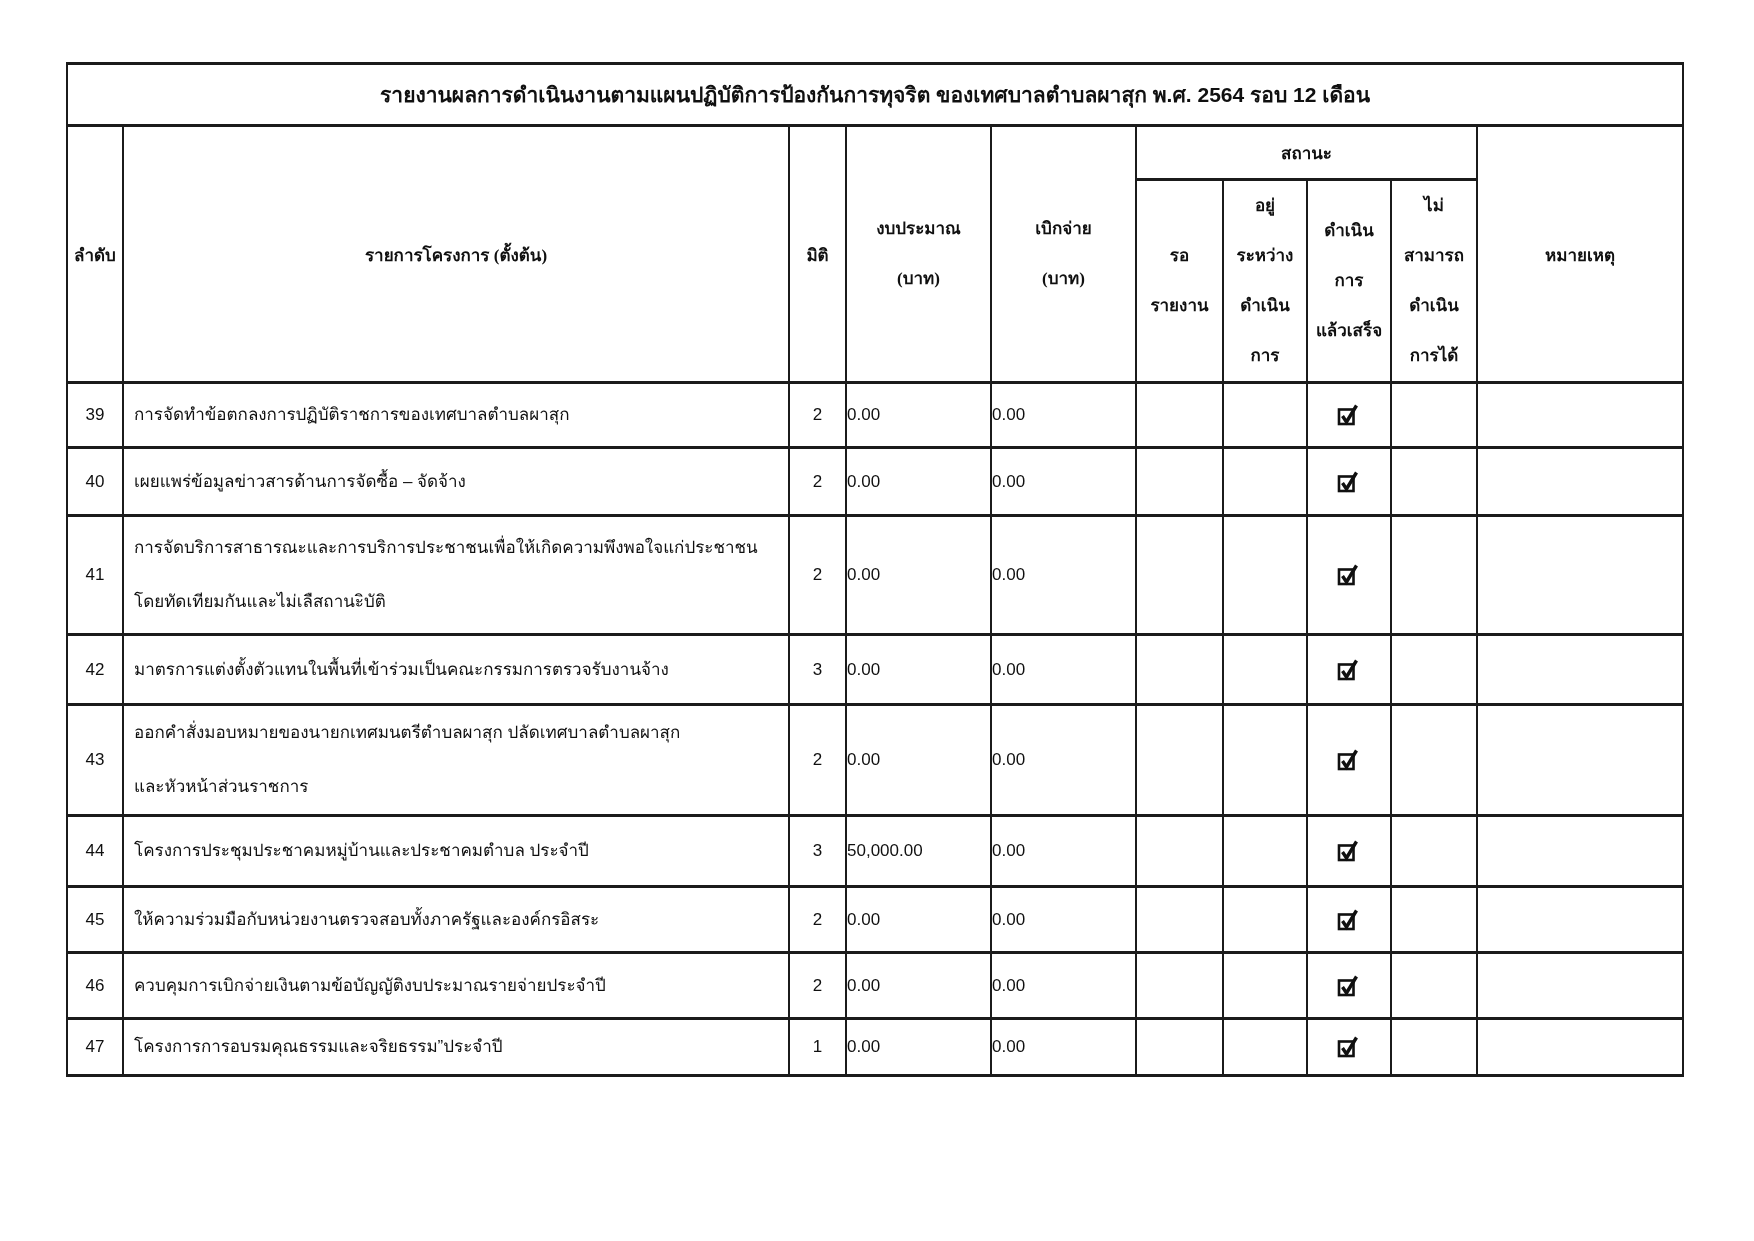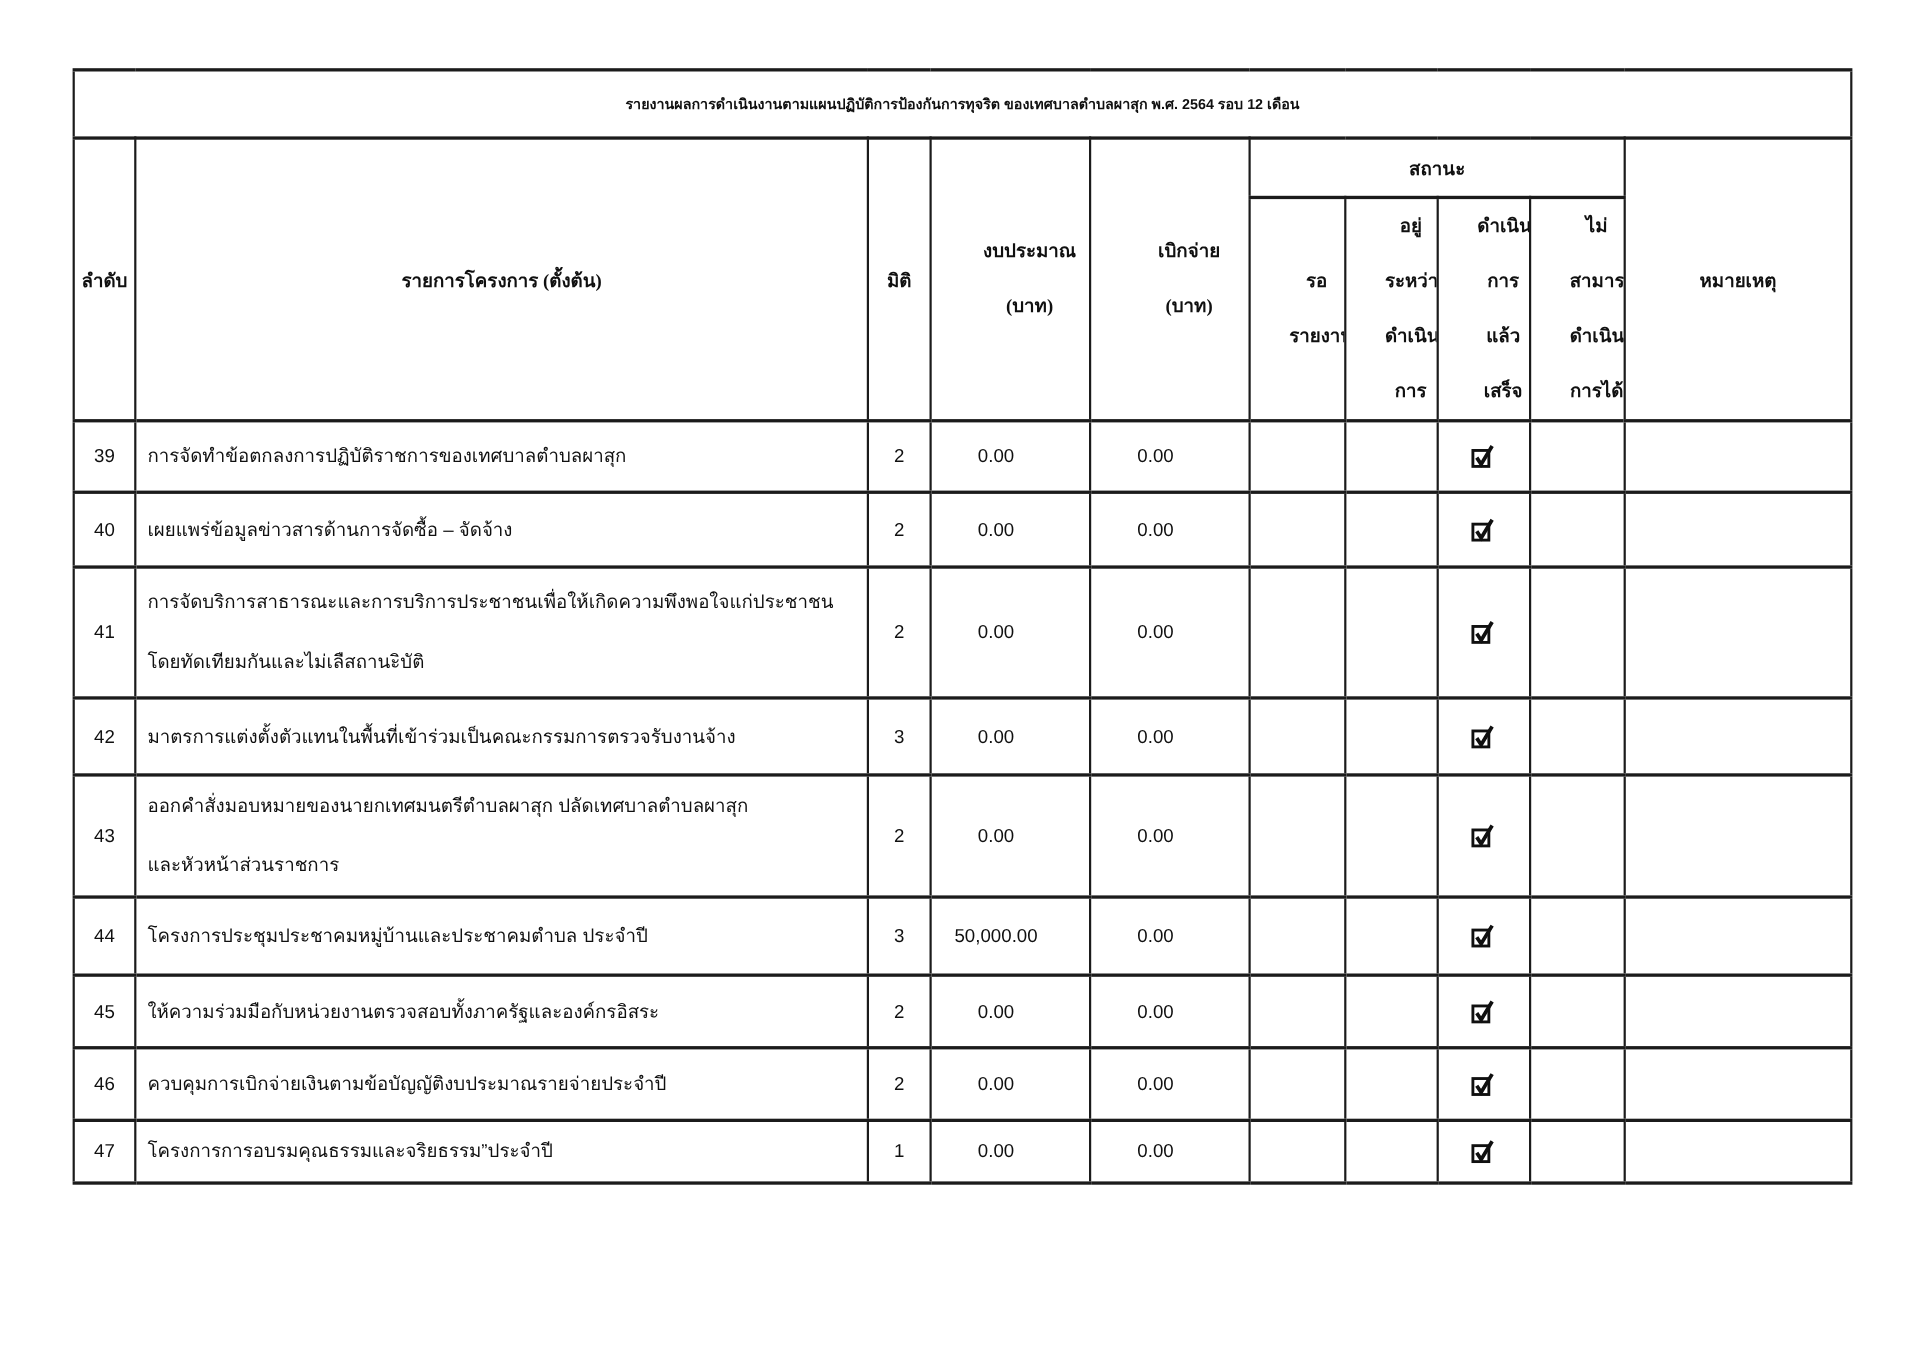--- a/index.html
+++ b/index.html
@@ -14,29 +14,29 @@
     background:#fff;
   }
   td,th{
     border:2px solid #1b1b1b;
     border-top-width:3px;border-bottom-width:3px;
     padding:0;vertical-align:middle;
     font-size:17px;font-weight:400;color:#101010;
     overflow:hidden;
   }
   tr.title-row td{
-    font-weight:700;font-size:13px;text-align:center;
+    font-weight:700;font-size:21px;text-align:center;
   }
   th{font-weight:700;text-align:center;font-family:Liberation Serif, serif;}
-  .hline{line-height:50px;margin-left:35px;}
+  .hline{line-height:50px;}
   .c-no{text-align:center;font-size:17px;margin-left:34px;}
   .c-proj{text-align:left;padding-left:10px;padding-right:6px;margin-left:12px;}
   .proj-line{line-height:54px;white-space:nowrap;}
   .c-dim{text-align:center;}
-  .c-num{text-align:center;padding-right:26px;}
+  .c-num{text-align:left;padding-right:26px;}
   .c-st{text-align:center;}
   .c-remark{text-align:center;}
   .checkbox{display:inline-block;width:26px;height:26px;vertical-align:middle;}
   .checkbox svg{display:block;}
 </style>
 </head>
 <body>
 
 <table class="report">
   <colgroup>

